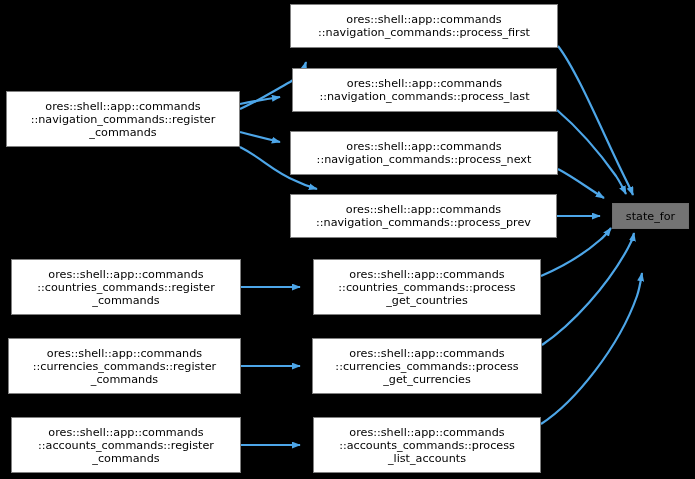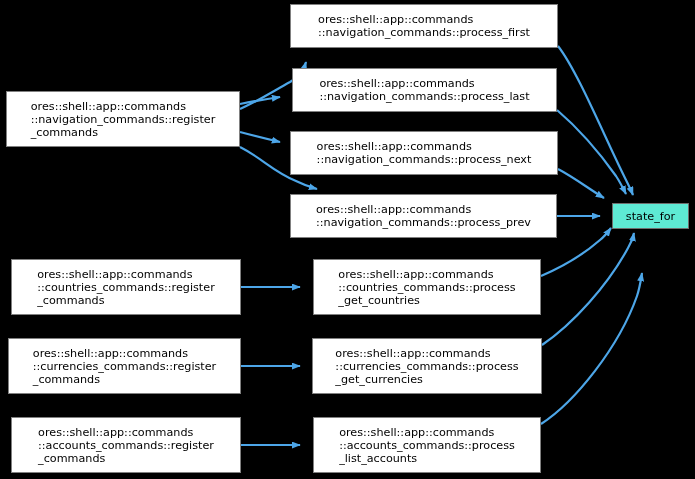--- a/index.html
+++ b/index.html
@@ -25,30 +25,30 @@
   }
   .node-box {
     position: absolute;
     box-sizing: border-box;
     border: 1px solid #808080;
     background: #ffffff;
     color: #000000;
     display: flex;
     align-items: center;
     justify-content: center;
-    text-align: left;
+    text-align: center;
     line-height: 1.16;
     font-size: 11.2px;
     letter-spacing: 0px;
     white-space: pre-line;
     padding: 12px 2px;
     z-index: 5;
   }
   .node-box.target {
-    background: #5eead4;
+    background: #737373;
     border: 1px solid #6e6e6e;
     z-index: 6;
   }
 </style>
 </head>
 <body>
 
 <div id="graph-root">
 
   <svg id="graph-svg" viewBox="0 0 695 479" xmlns="http://www.w3.org/2000/svg">

